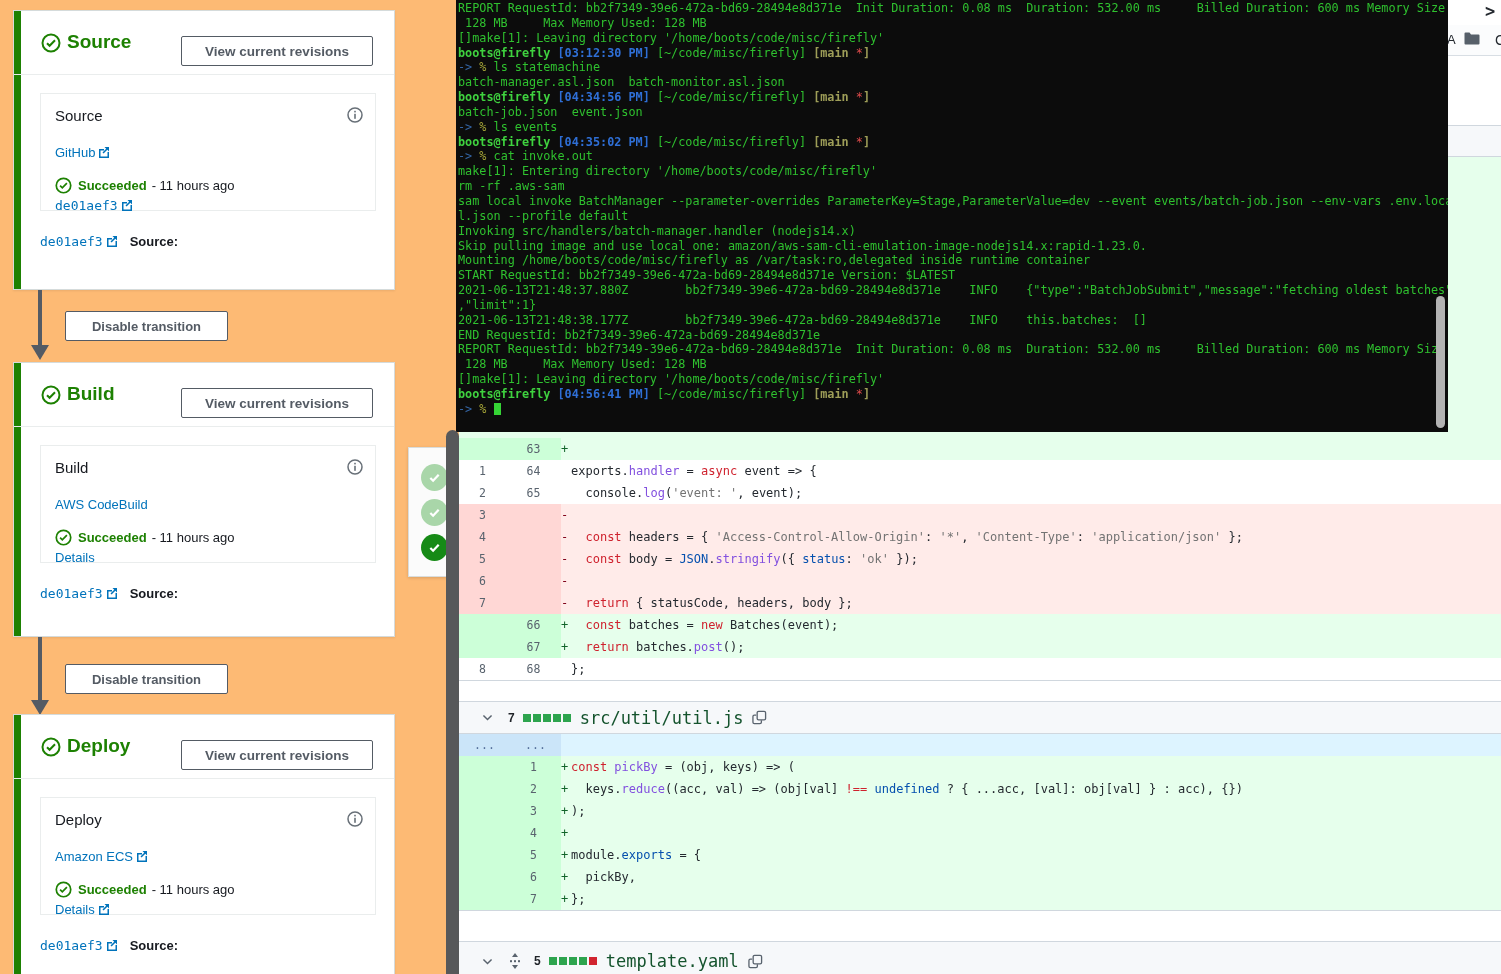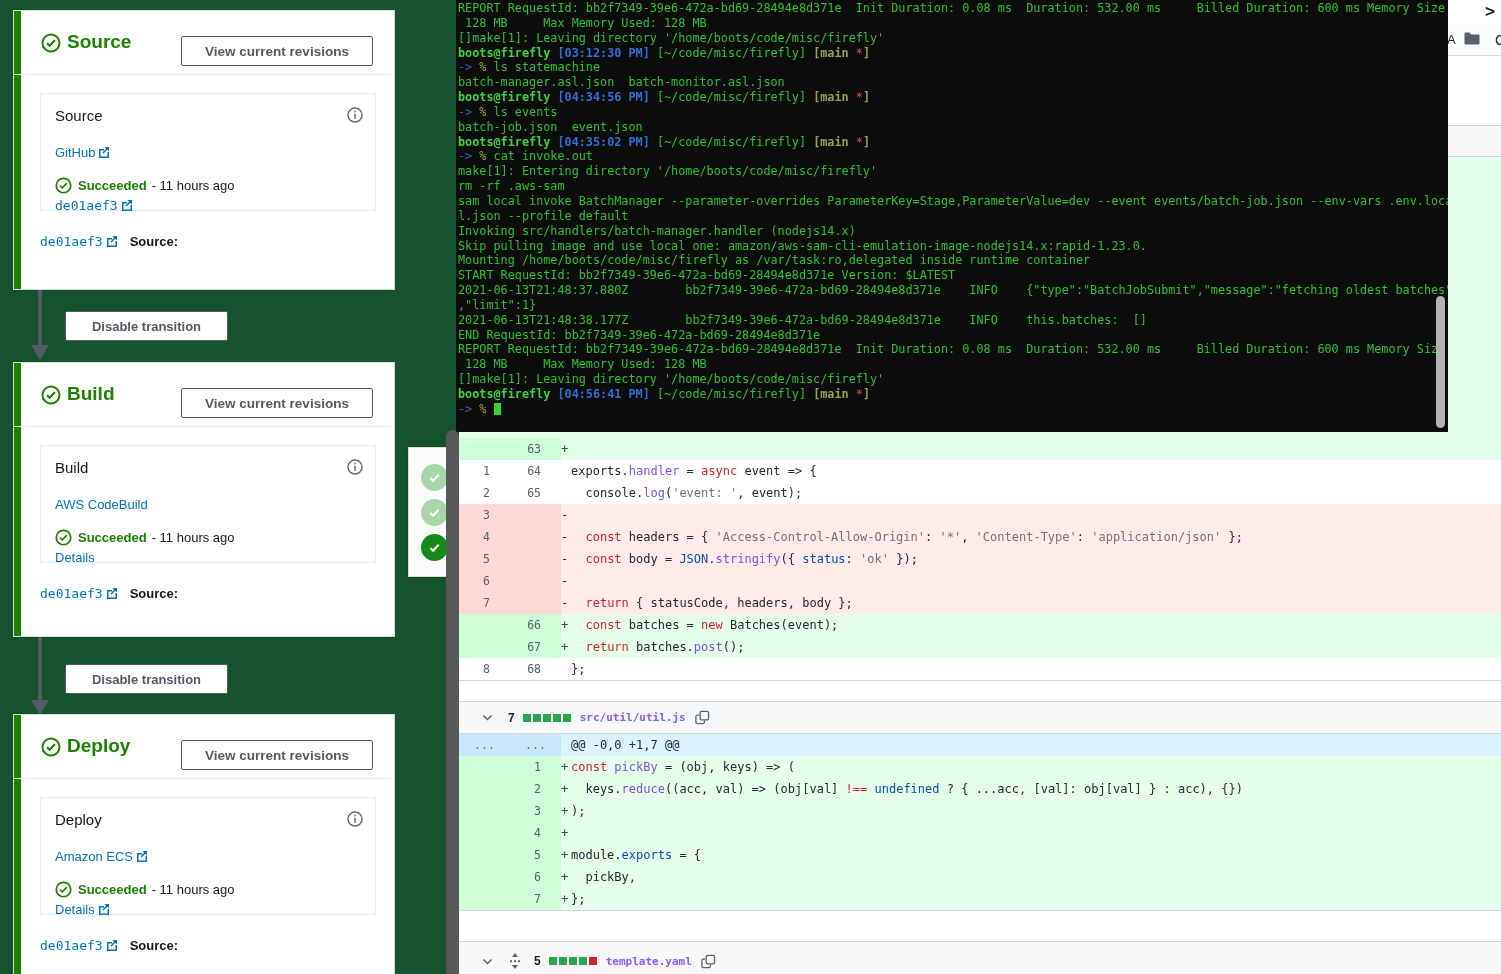--- a/index.html
+++ b/index.html
@@ -1,21 +1,21 @@
 <!DOCTYPE html>
 <html><head>
 <meta charset="utf-8">
 <style>
   * { margin:0; padding:0; box-sizing:border-box; }
   html,body { width:1501px; height:974px; overflow:hidden; background:#ffffff;
               font-family:"Liberation Sans", sans-serif; }
 
   
   .aws-panel { position:absolute; left:0; top:0; width:459px; height:974px;
-               background:#14532d; z-index:1; }
+               background:#fdba74; z-index:1; }
   .stage { position:absolute; left:13px; width:382px; background:#fff;
            border:1px solid #d5dbdb; box-shadow:0 1px 2px rgba(0,0,0,.08); }
   .stage-bar { position:absolute; left:0; top:0; bottom:0; width:7px; background:#1d8102; }
   .stage-head { position:relative; height:64px; border-bottom:1px solid #eaeded; }
   .stage-check { position:absolute; left:27px; top:22px; }
   .stage-title { position:absolute; left:53px; top:20px; font-size:19px; font-weight:700; color:#1d8102; }
   .rev-btn { position:absolute; right:21px; top:25px; width:192px; height:30px;
              background:#fff; border:1px solid #545b64; border-radius:2px;
              font-family:"Liberation Sans",sans-serif;
              font-size:13.5px; font-weight:700; color:#545b64; cursor:pointer; }
@@ -67,21 +67,21 @@
                    font-family:"Liberation Sans",sans-serif; }
   .strip2 .ptxtC { position:absolute; left:1036px; top:7px; font-size:14px; color:#24292f;
                    font-family:"Liberation Sans",sans-serif; }
   .strip2 .folder { position:absolute; left:1005px; top:7px; }
   .file1-hidden-header { position:absolute; left:0; top:125px; width:1042px; height:32px;
             background:#f6f8fa; border-top:1px solid #d0d7de; border-bottom:1px solid #d0d7de; }
   .file1-hidden-adds { position:absolute; left:0; top:157px; width:1042px; height:281px; background:#e6ffec; }
 
   .rows-abs { position:absolute; left:0; width:1042px; }
   .d-row { display:flex; height:22px; line-height:22px; font-size:12px; color:#24292f; }
-  .d-row .ln { width:51px; flex:none; text-align:right; padding-right:20px; font-size:11.5px;
+  .d-row .ln { width:51px; flex:none; text-align:center; padding-right:4px; font-size:11.5px;
                color:#59636e; cursor:pointer; }
   .d-row .sign { width:10px; flex:none; font-size:12px; }
   .d-row .code { flex:1; white-space:pre; overflow:hidden; }
   .d-row.add { background:#e6ffec; } .d-row.add .ln { background:#ccffd8; }
   .d-row.del { background:#ffebe9; } .d-row.del .ln { background:#ffd7d5; }
   .d-row.ctx { background:#fff; }
   .d-row.hunk { background:#ddf4ff; color:#59636e; }
   .d-row.hunk .ln { background:#cbe5f9; color:#57719c; text-align:center; padding-right:0; }
   .d-row.add .sign { color:#116329; } .d-row.del .sign { color:#82071e; }
   .seg-k { color:#cf222e; } .seg-fn { color:#8250df; } .seg-cn { color:#0550ae; }
@@ -91,21 +91,21 @@
   .file-header { position:absolute; left:0; width:1042px; height:33px; background:#f6f8fa;
                  border-top:1px solid #d0d7de; border-bottom:1px solid #d0d7de;
                  display:flex; align-items:center; padding-left:22px; }
   .fh-chevron { margin-right:14px; cursor:pointer; display:flex; }
   .fh-grip { margin-right:12px; cursor:grab; display:flex; }
   .fh-count { font-size:12px; font-weight:700; color:#1f2328; margin-right:8px;
               font-family:"Liberation Sans",sans-serif; }
   .fh-blocks { display:flex; gap:2px; margin-right:9px; }
   .fh-blocks i { width:8px; height:8px; display:block; }
   .blk-g { background:#2da44e; } .blk-r { background:#d1242f; }
-  .fh-name { font-size:11px; color:#8b5cf6;font-weight:bold; }
+  .fh-name { font-size:17px; color:#14532d; }
   .fh-copy { margin-left:9px; cursor:pointer; display:flex; }
 
   
   .terminal { position:absolute; left:456px; top:0; width:992px; height:432px;
               background:#0c0c0c; z-index:3; padding:1px 0 0 2px; overflow:hidden; }
   .t-line { font-family:"DejaVu Sans Mono", monospace; font-size:11.8px; line-height:14.85px;
             white-space:pre; overflow:hidden; color:#2fc12f; }
   .tg { color:#2fc12f; } .tu { color:#3fd23f; font-weight:700; }
   .tt { color:#2f6fd6; font-weight:700; } .tb { color:#9e9e58;font-weight:bold; } .tr { color:#e04b4b; }
   .ta { color:#3465a4; } .tp { color:#a8a838; }
@@ -386,21 +386,20 @@
           <rect x="5.5" y="1.5" width="9" height="9" rx="1.5" fill="none" stroke="#59636e" stroke-width="1.4"></rect>
           <path d="M4.5 5.5 h-2 a1.5 1.5 0 0 0 -1.5 1.5 v6 a1.5 1.5 0 0 0 1.5 1.5 h6 a1.5 1.5 0 0 0 1.5 -1.5 v-2" fill="none" stroke="#59636e" stroke-width="1.4"></path>
         </svg>
     </span>
   </div>
   <div class="rows-abs" style="top:734px;" id="file2-rows">
       <div class="d-row hunk">
         <span class="ln">...</span>
         <span class="ln">...</span>
         <span class="sign"></span>
-        <span class="code"><span class="seg-pl">@@ -0,0 +1,7 @@</span></span>
       </div>
       <div class="d-row add">
         <span class="ln"></span>
         <span class="ln">1</span>
         <span class="sign">+</span>
         <span class="code"><span class="seg-k">const</span><span class="seg-pl"> </span><span class="seg-fn">pickBy</span><span class="seg-pl"> = (obj, keys) =&gt; (</span></span>
       </div>
       <div class="d-row add">
         <span class="ln"></span>
         <span class="ln">2</span>
@@ -495,22 +494,22 @@
 
 <div class="terminal">
   <div id="terminal-body">
       <div class="t-line"><span class="tg">REPORT RequestId: bb2f7349-39e6-472a-bd69-28494e8d371e  Init Duration: 0.08 ms  Duration: 532.00 ms     Billed Duration: 600 ms Memory Size:</span></div>
       <div class="t-line"><span class="tg"> 128 MB     Max Memory Used: 128 MB</span></div>
       <div class="t-line"><span class="tg">[]make[1]: Leaving directory '/home/boots/code/misc/firefly'</span></div>
       <div class="t-line"><span class="tu">boots@firefly</span><span class="tt"> [03:12:30 PM]</span><span class="tg"> [~/code/misc/firefly]</span><span class="tb"> [main </span><span class="tr">*</span><span class="tb">]</span></div>
       <div class="t-line"><span class="ta">-&gt;</span><span class="tp"> %</span><span class="tg"> ls statemachine</span></div>
       <div class="t-line"><span class="tg">batch-manager.asl.json  batch-monitor.asl.json</span></div>
       <div class="t-line"><span class="tu">boots@firefly</span><span class="tt"> [04:34:56 PM]</span><span class="tg"> [~/code/misc/firefly]</span><span class="tb"> [main </span><span class="tr">*</span><span class="tb">]</span></div>
+      <div class="t-line"><span class="tg">batch-job.json  event.json</span></div>
       <div class="t-line"><span class="ta">-&gt;</span><span class="tp"> %</span><span class="tg"> ls events</span></div>
-      <div class="t-line"><span class="tg">batch-job.json  event.json</span></div>
       <div class="t-line"><span class="tu">boots@firefly</span><span class="tt"> [04:35:02 PM]</span><span class="tg"> [~/code/misc/firefly]</span><span class="tb"> [main </span><span class="tr">*</span><span class="tb">]</span></div>
       <div class="t-line"><span class="ta">-&gt;</span><span class="tp"> %</span><span class="tg"> cat invoke.out</span></div>
       <div class="t-line"><span class="tg">make[1]: Entering directory '/home/boots/code/misc/firefly'</span></div>
       <div class="t-line"><span class="tg">rm -rf .aws-sam</span></div>
       <div class="t-line"><span class="tg">sam local invoke BatchManager --parameter-overrides ParameterKey=Stage,ParameterValue=dev --event events/batch-job.json --env-vars .env.loca</span></div>
       <div class="t-line"><span class="tg">l.json --profile default</span></div>
       <div class="t-line"><span class="tg">Invoking src/handlers/batch-manager.handler (nodejs14.x)</span></div>
       <div class="t-line"><span class="tg">Skip pulling image and use local one: amazon/aws-sam-cli-emulation-image-nodejs14.x:rapid-1.23.0.</span></div>
       <div class="t-line"><span class="tg"></span></div>
       <div class="t-line"><span class="tg">Mounting /home/boots/code/misc/firefly as /var/task:ro,delegated inside runtime container</span></div>

